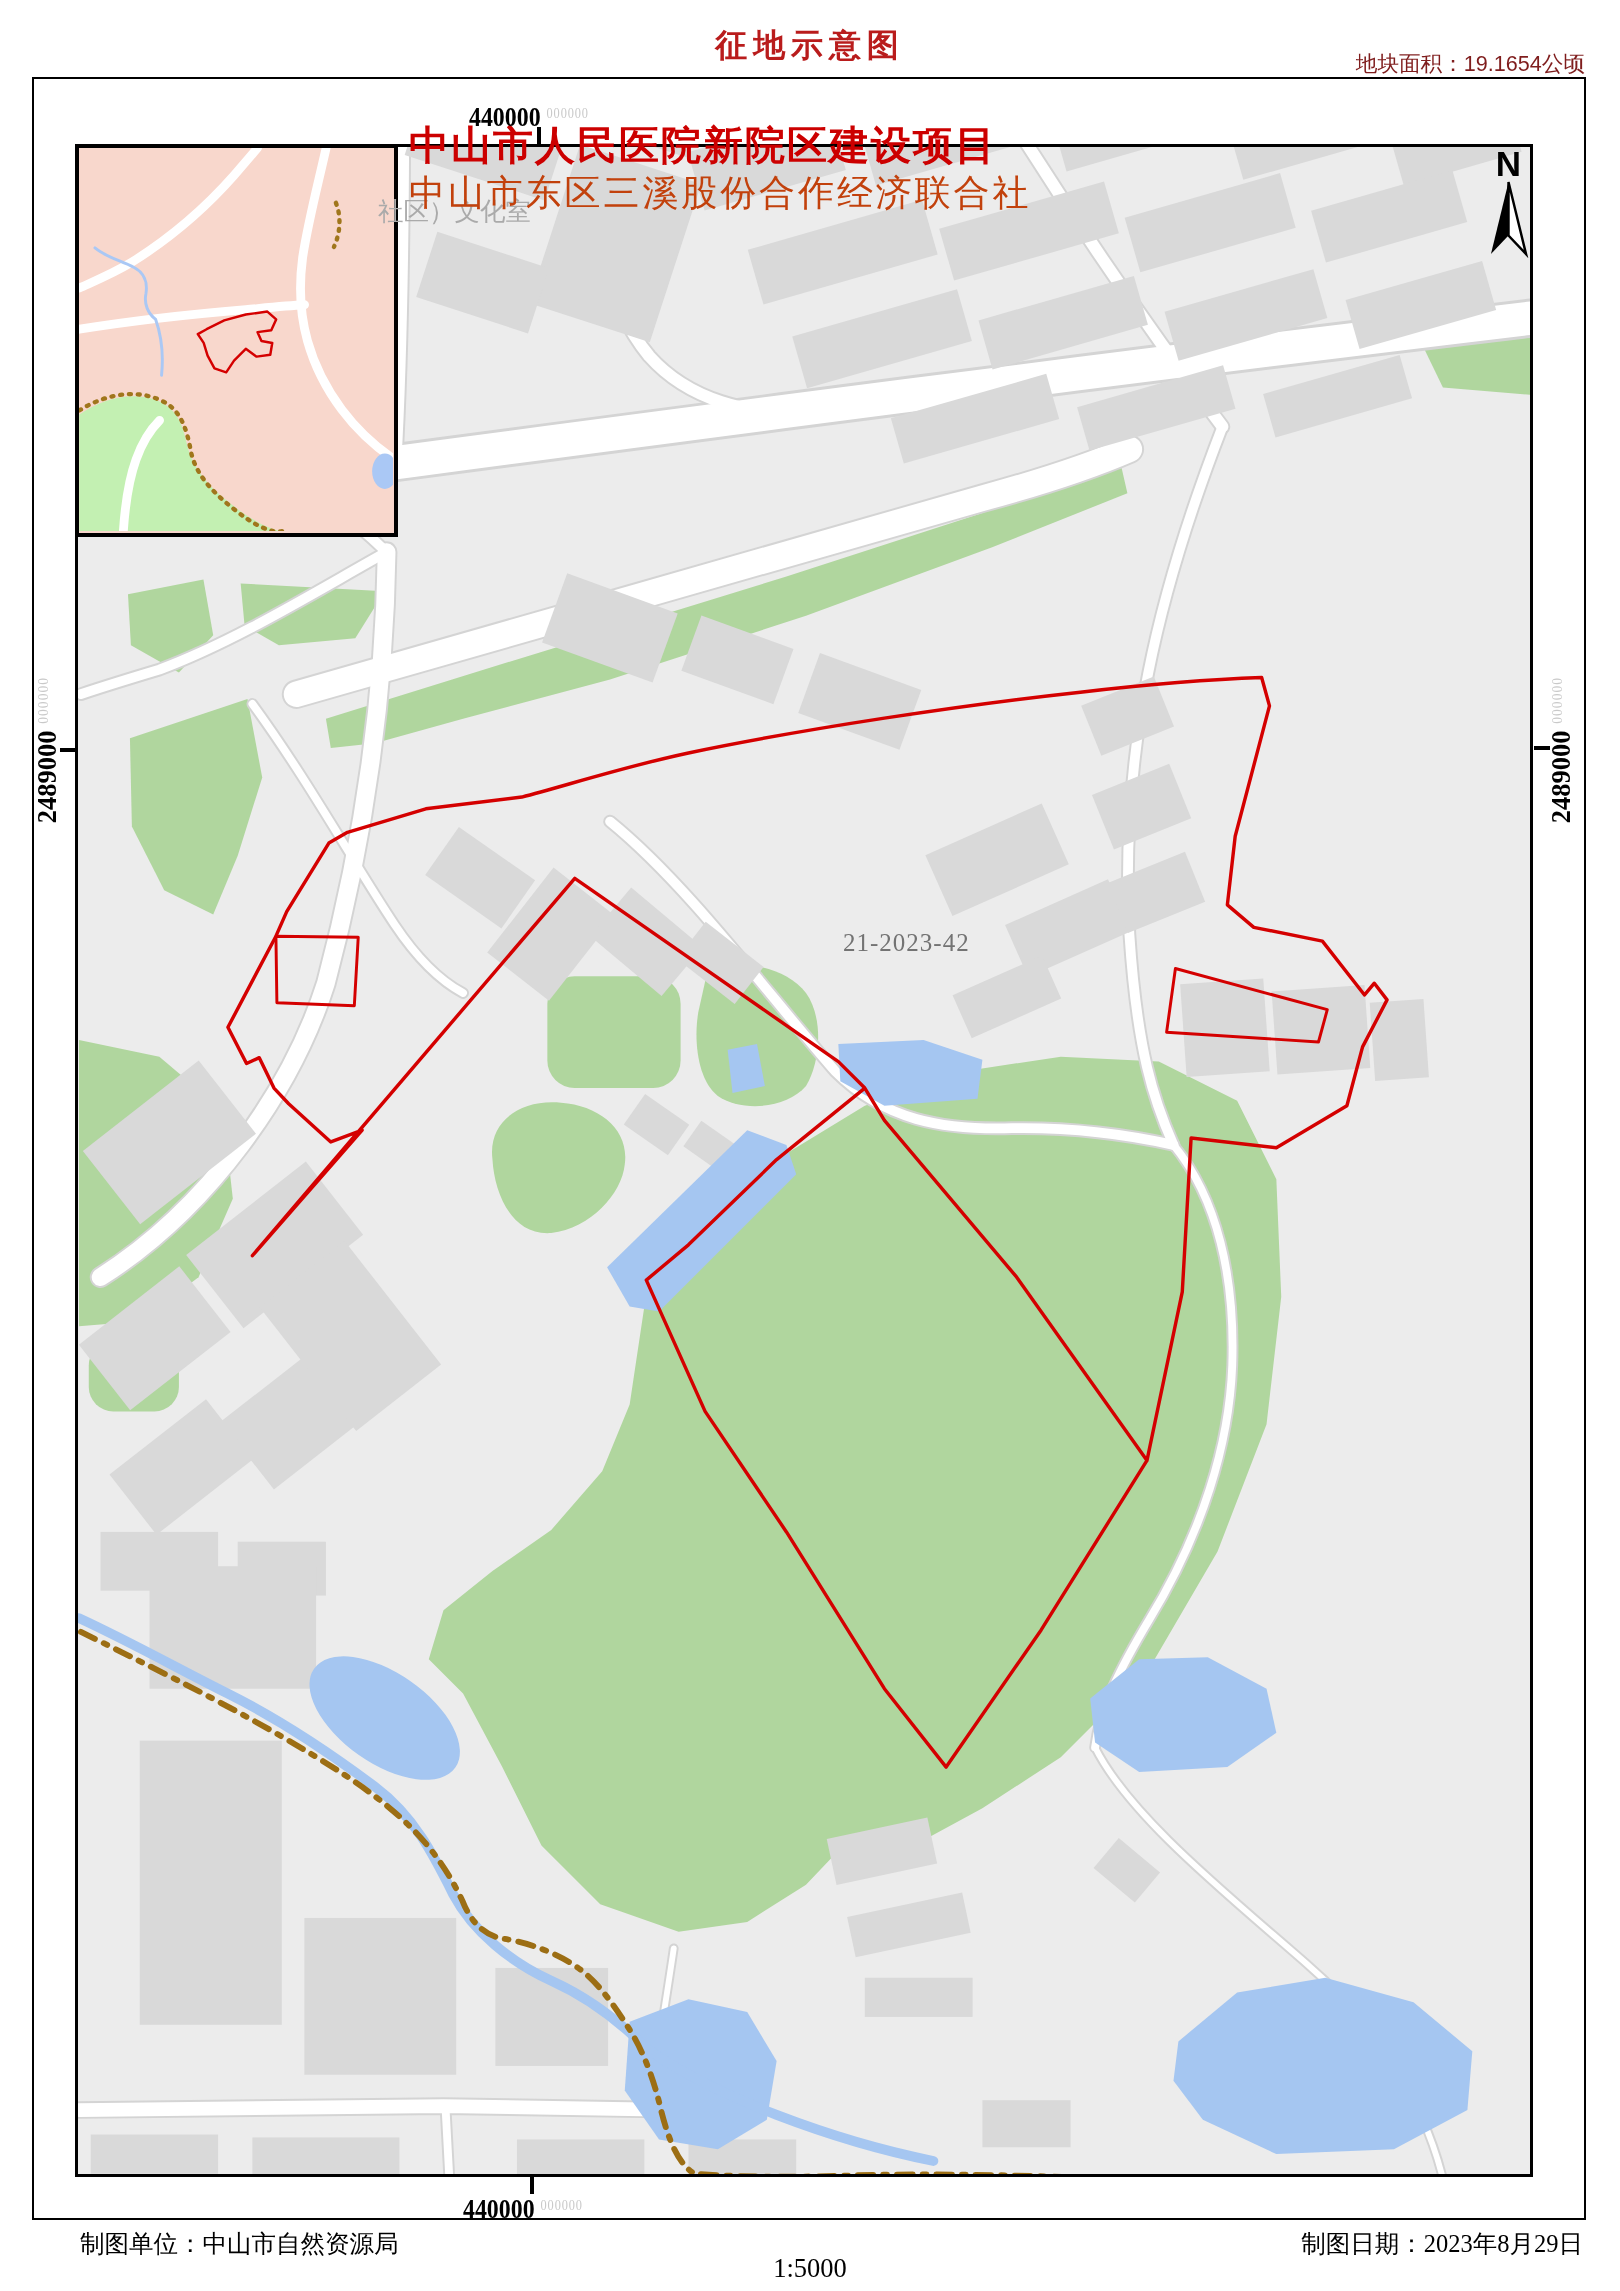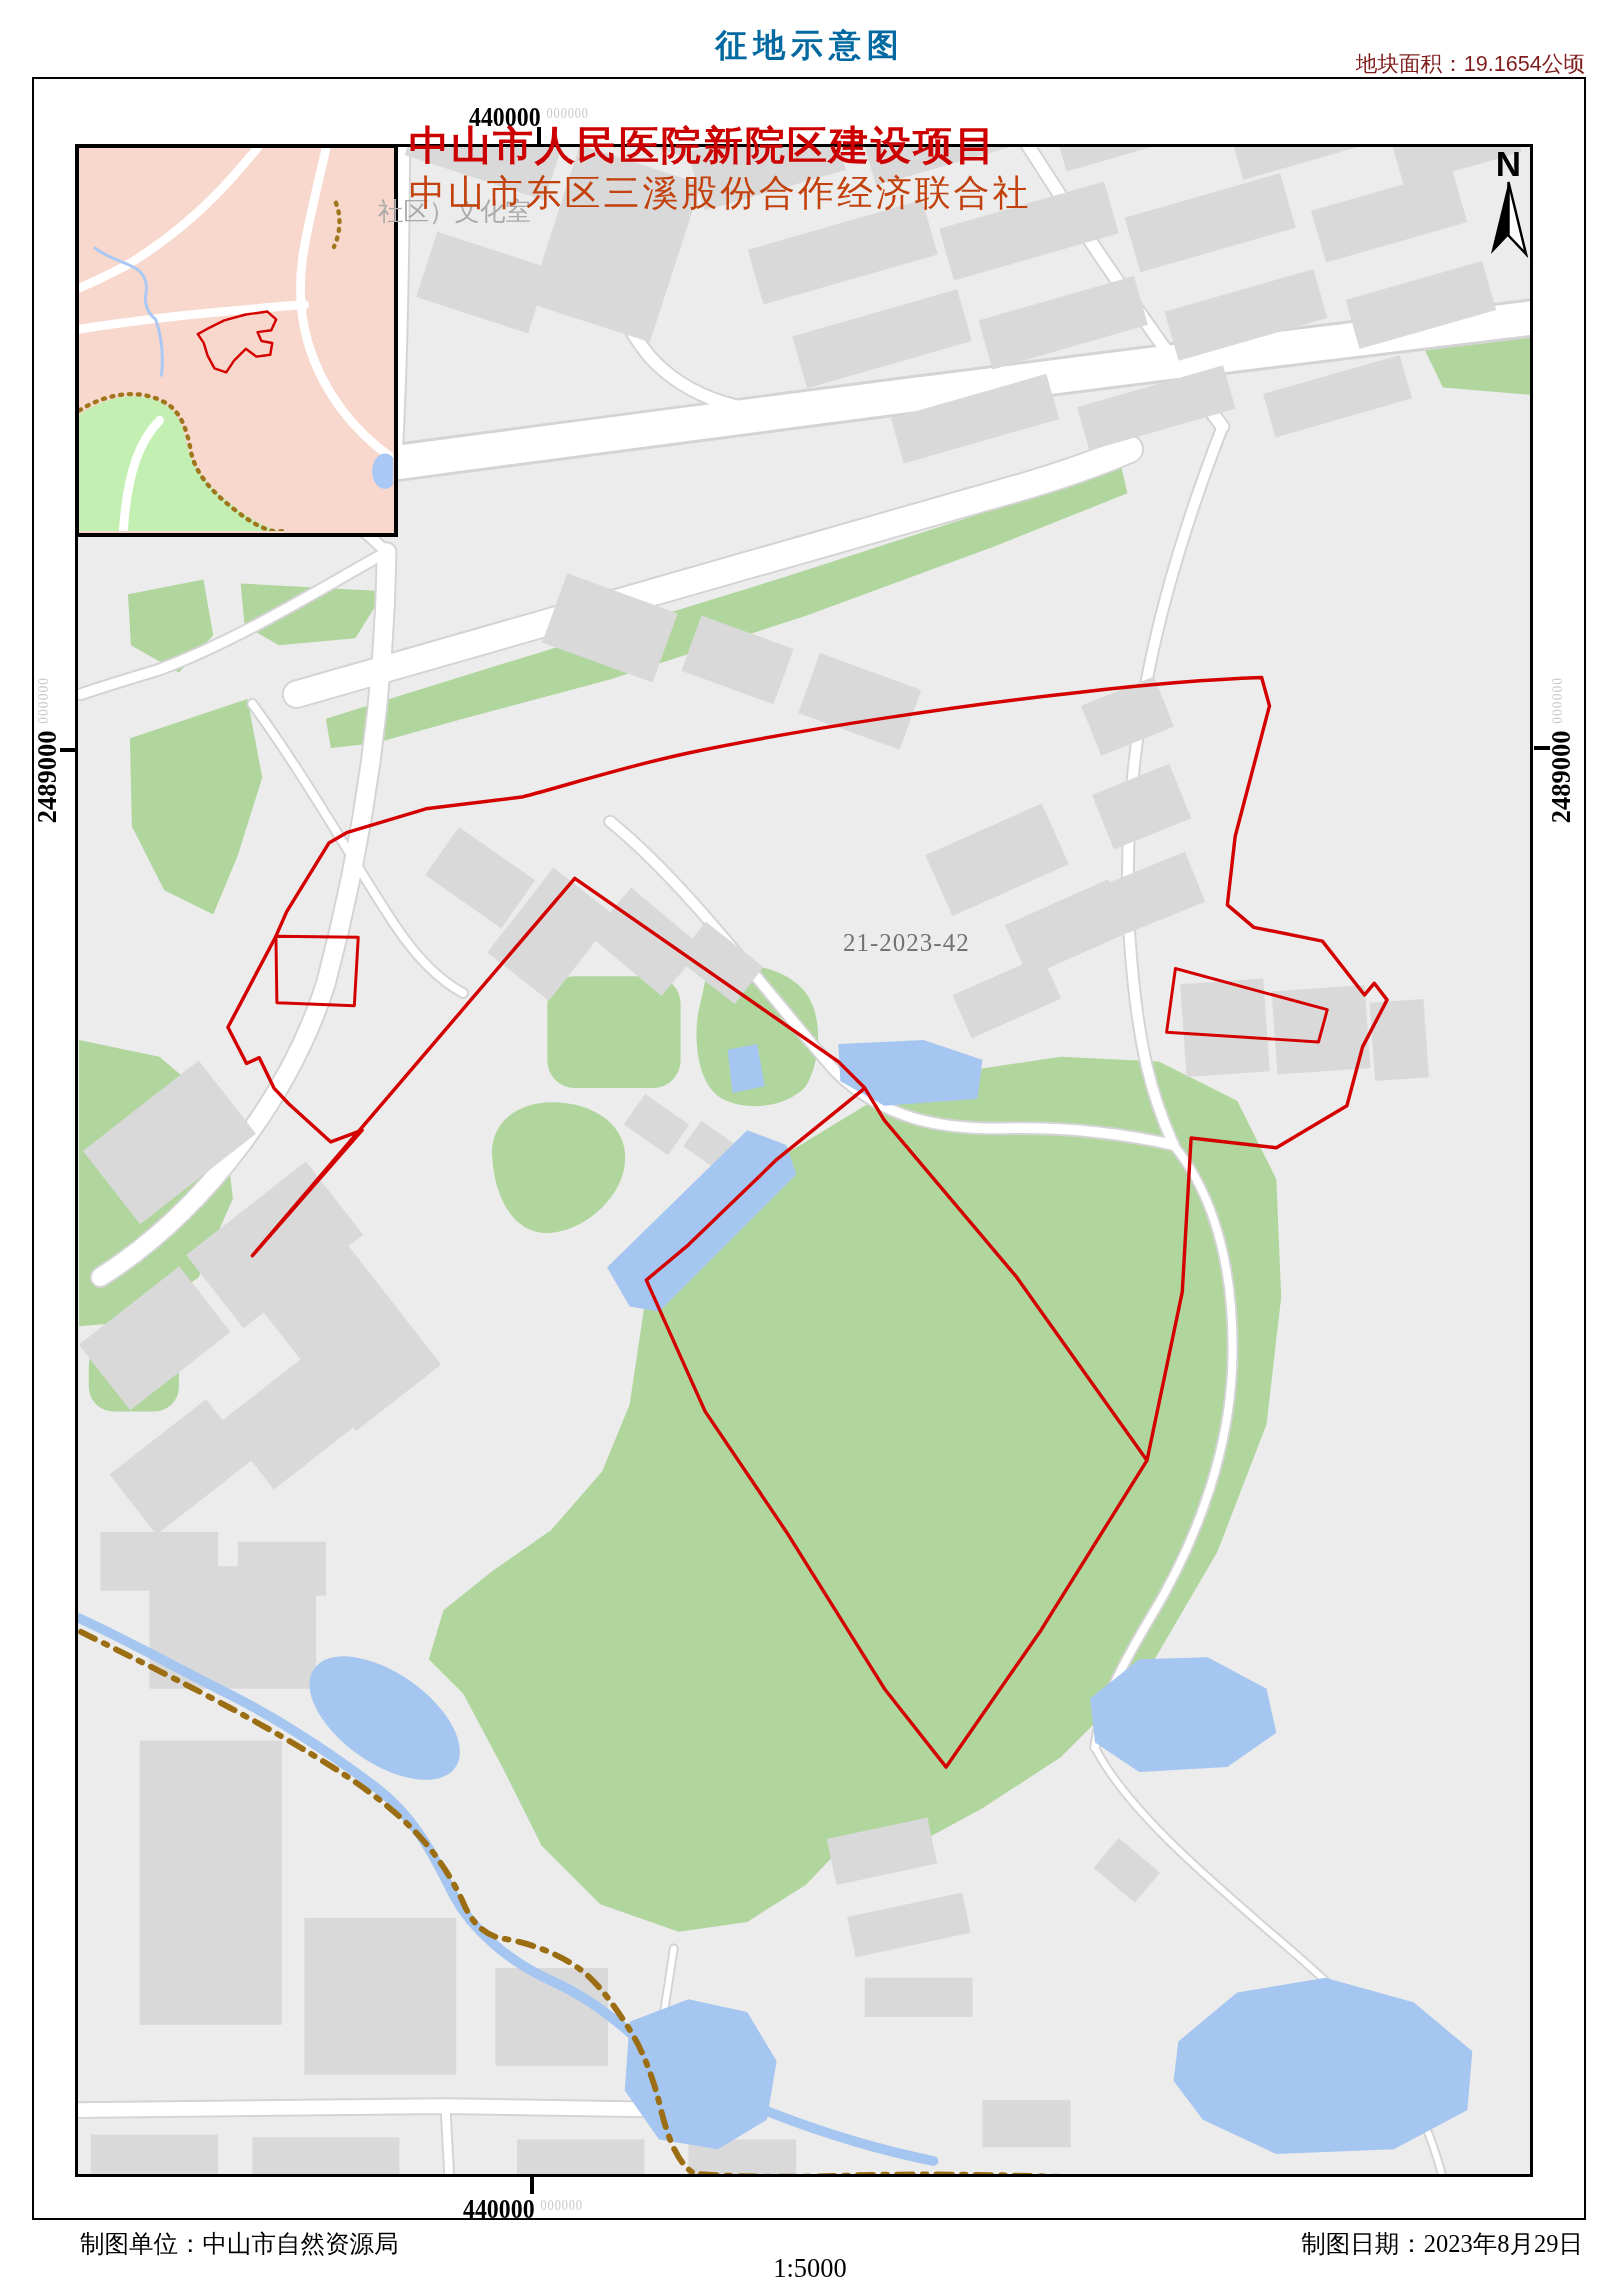--- a/index.html
+++ b/index.html
@@ -1,18 +1,18 @@
 <!DOCTYPE html>
 <html><head>
 <meta charset="utf-8">
 <style>
   html,body{margin:0;padding:0;background:#fff;}
   body{width:1620px;height:2292px;position:relative;font-family:"Liberation Serif",serif;overflow:hidden;}
   .abs{position:absolute;}
-  #sheet-title{left:0;right:0;top:23.5px;text-align:center;font-size:32px;font-weight:bold;letter-spacing:5.9px;color:#0369a1;}
+  #sheet-title{left:0;right:0;top:23.5px;text-align:center;font-size:32px;font-weight:bold;letter-spacing:5.9px;color:#b91c1c;}
   #area-label{right:35px;top:49px;font-size:21.6px;color:#7f1d1d;font-family:"Liberation Sans",sans-serif;}
   #outer-border{left:32px;top:77px;width:1554px;height:2143px;border:2px solid #000;box-sizing:border-box;}
   #map-frame{left:75px;top:144px;width:1458px;height:2033px;border:3.9px solid #000;box-sizing:border-box;background:#ececec;overflow:hidden;}
   #map-frame svg{display:block;}
   #inset{left:75px;top:144px;width:323px;height:393px;border:4.9px solid #000;box-sizing:border-box;background:#f8d7cc;overflow:hidden;}
   .coord{font-weight:bold;font-size:26.5px;color:#000;white-space:nowrap;font-family:"Liberation Serif",serif;transform:scaleX(.9);transform-origin:left center;}
   .coord .sup{font-size:13.7px;color:#c9c9c9;font-weight:normal;vertical-align:7.8px;letter-spacing:1px;}
   .vcoord{white-space:nowrap;font-weight:bold;font-size:26.5px;font-family:"Liberation Serif",serif;}
   .vcoord .sup{font-size:13.7px;color:#c9c9c9;font-weight:normal;vertical-align:7.8px;letter-spacing:1px;}
   .tick{background:#000;}

